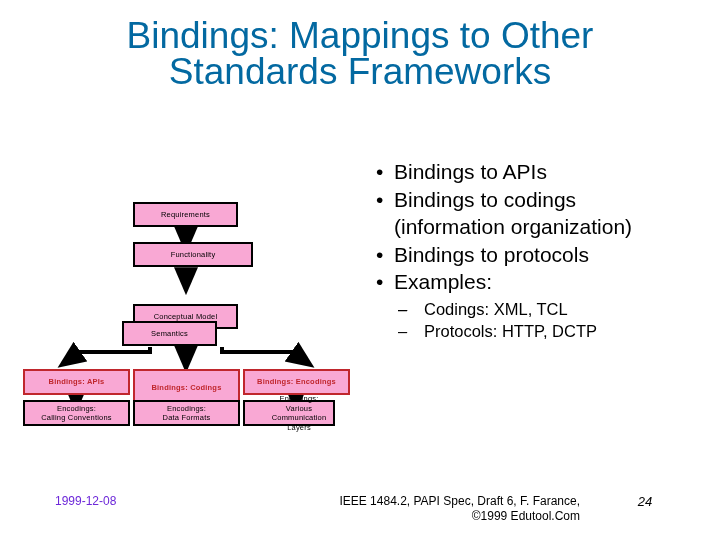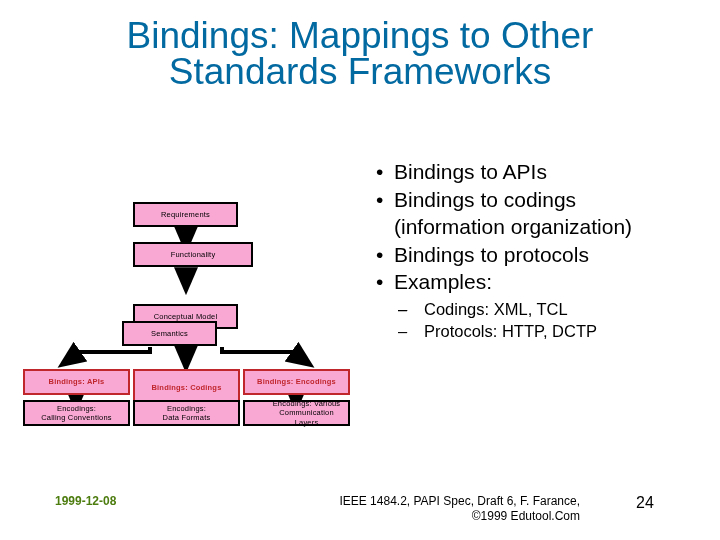--- a/index.html
+++ b/index.html
@@ -111,42 +111,42 @@
     line-height: 22px;
   }
   .b2 .txt { display: block; }
 
   
   #footer-date {
     position: absolute;
     left: 55px;
     top: 494px;
     font-size: 12px;
-    color: #4d7c0f;
-    font-weight: bold;
+    color: #6d28d9;
   }
   #footer-center {
     position: absolute;
     left: 180px;
     top: 494px;
     width: 400px;
     text-align: right;
     font-size: 12px;
     line-height: 15px;
     color: #000;
     white-space: pre-line;
   }
   #footer-page {
     position: absolute;
     left: 620px;
     top: 494px;
     width: 50px;
     text-align: center;
-    font-size: 16px;
-    color: #000;
+    font-size: 13px;
+    color: #000;
+    font-style: italic;
   }
 </style>
 </head>
 <body>
 
 <div id="slide">
 
   <div id="title">Bindings: Mappings to Other
 Standards Frameworks</div>
 
@@ -198,21 +198,21 @@
     </div>
 
     <div class="node black" style="left:23px; top:400px; width:107px; height:26px;">
       <span class="lbl">Encodings:
 Calling Conventions</span>
     </div>
     <div class="node black" style="left:133px; top:400px; width:107px; height:26px;">
       <span class="lbl">Encodings:
 Data Formats</span>
     </div>
-    <div class="node black" style="left:243px; top:400px; width:107px; height:26px;padding-left:22px;">
+    <div class="node black" style="left:243px; top:400px; width:92px; height:26px;padding-left:22px;">
       <span class="lbl">Encodings: Various
 Communication Layers</span>
     </div>
   </div>
 
   <div id="bullets">
 
     <div class="b1">
       <span class="marker">•</span>
       <span class="txt">Bindings to APIs</span>

